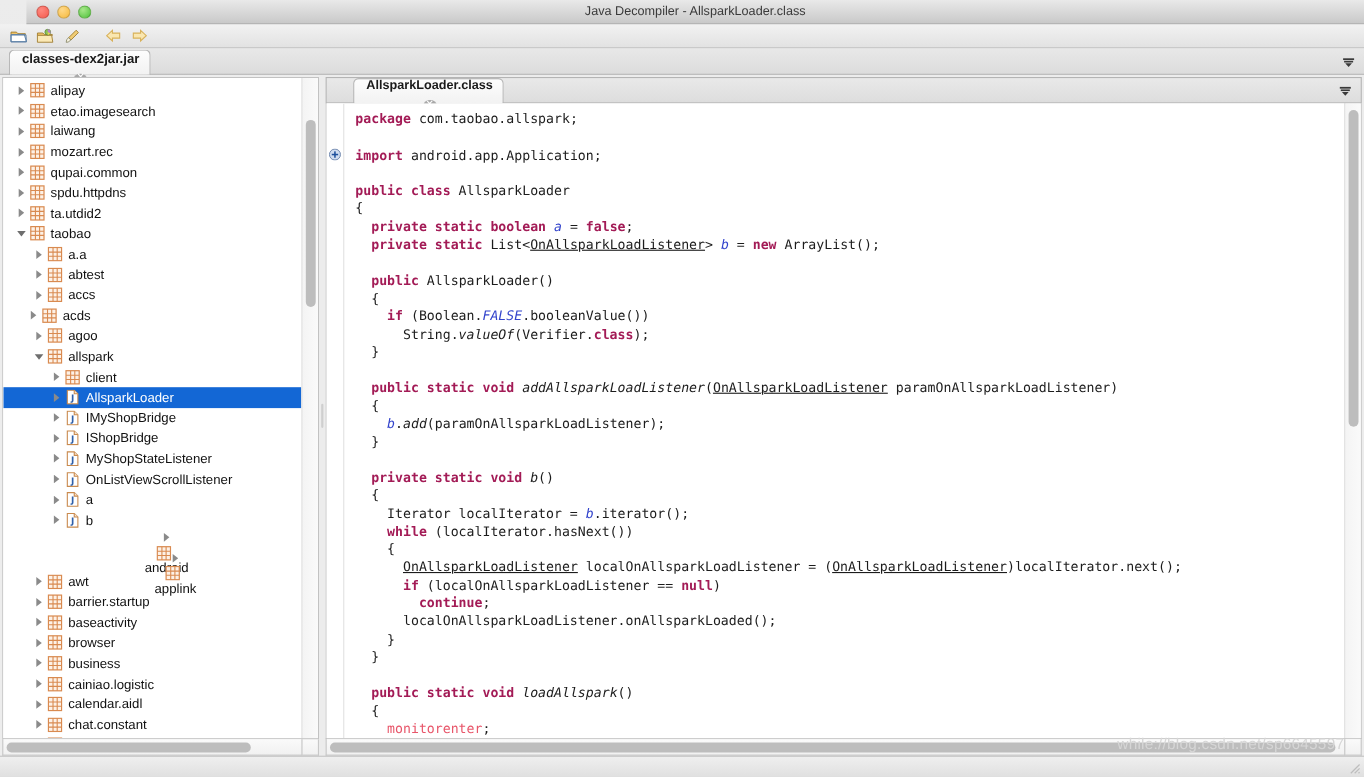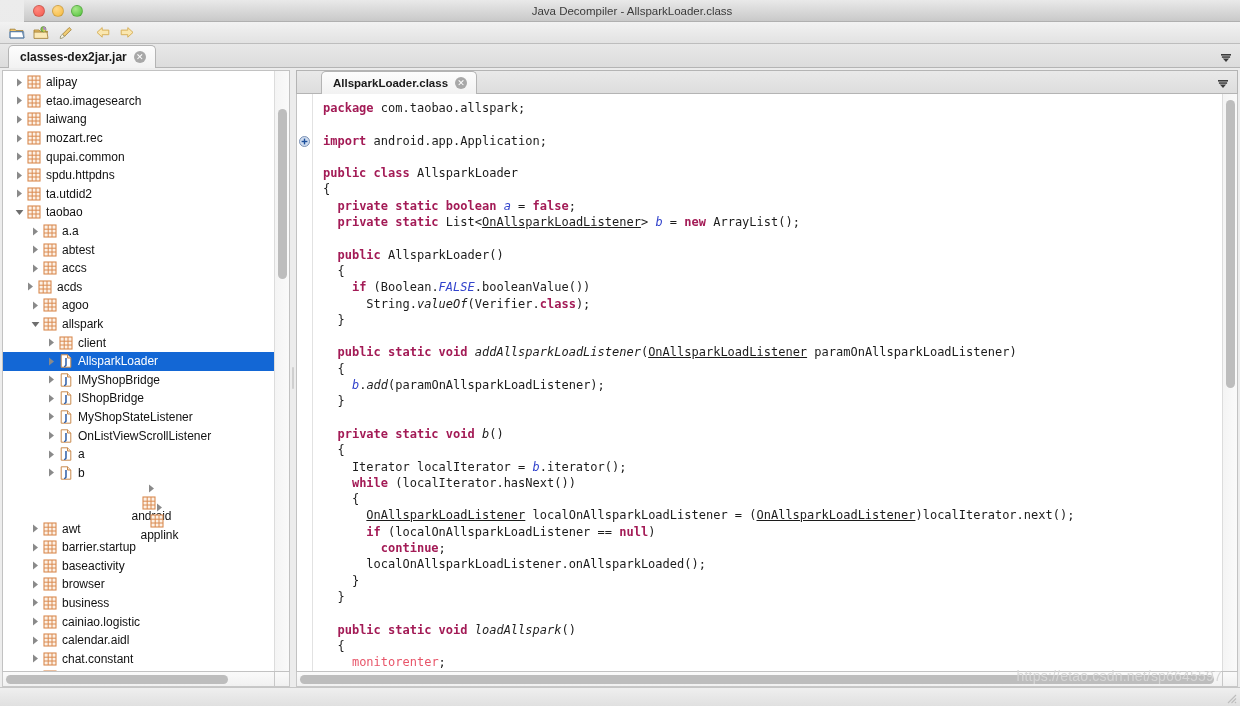--- a/index.html
+++ b/index.html
@@ -67,21 +67,21 @@
   }
   .tab {
     height: 23px;
     display: flex; align-items: center; gap: 7px;
     padding: 0 9px 0 11px;
     background: linear-gradient(#fdfdfd, #f2f2f2);
     border: 1px solid #b4b4b4;
     border-bottom: none;
     border-top-left-radius: 5px; border-top-right-radius: 5px;
     font-size: 12px; font-weight: bold; color: #1a1a1a;
-    position: relative; top: 1px;
+    position: relative; top: 1px; flex-direction: column;
   }
   .tab-close {
     width: 12px; height: 12px; border-radius: 50%;
     background: #a8a8a8;
     display: flex; align-items: center; justify-content: center;
     color: #fff; font-size: 9px; line-height: 1;
     font-family: "DejaVu Sans", sans-serif;
   }
   .strip-chevron {
     position: absolute; right: 8px; bottom: 5px;
@@ -911,21 +911,21 @@
         <div class="hscroll" style="flex:1 1 auto;">
           <div class="hthumb" style="left:3px;right:8px;"></div>
         </div>
         <div style="width:15px;flex:0 0 15px;background:linear-gradient(#fafafa,#f1f1f1);border:1px solid #c8c8c8;border-top:none;border-left:none;"></div>
       </div>
 
     </div>
   </div>
 
   <div class="statusbar">
-    <div class="watermark">https://etao.csdn.net/sp6645597</div>
+    <div class="watermark">while://blog.csdn.net/sp6645597</div>
     <div class="resize-grip">
       <svg width="14" height="14" viewBox="0 0 14 14">
         <g stroke="#bdbdbd" stroke-width="1.1">
           <line x1="12" y1="4" x2="4" y2="12"></line>
           <line x1="12" y1="7.5" x2="7.5" y2="12"></line>
           <line x1="12" y1="11" x2="11" y2="12"></line>
         </g>
       </svg>
     </div>
   </div>

